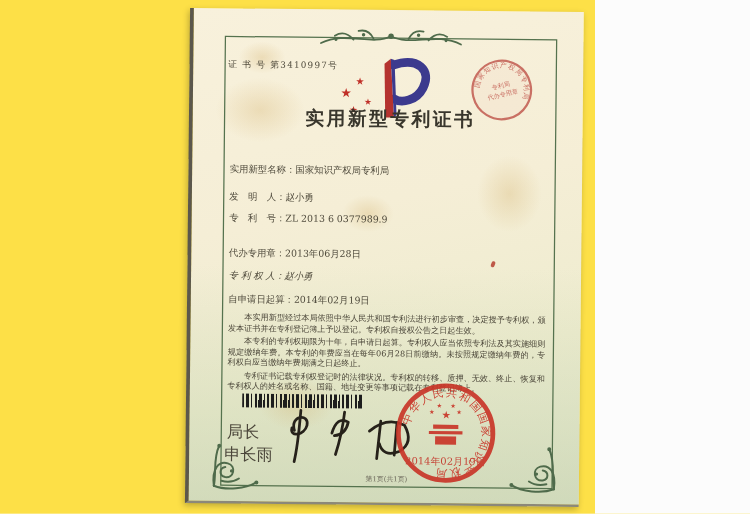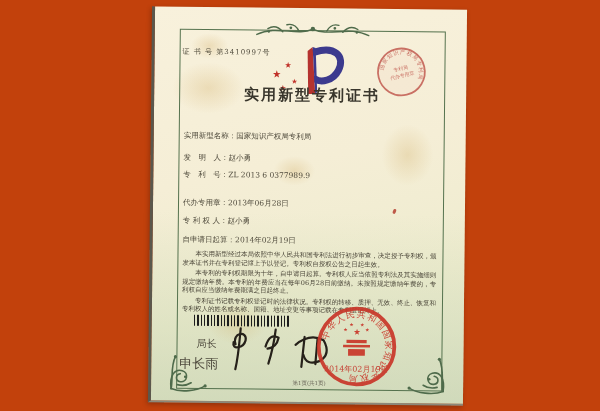--- a/index.html
+++ b/index.html
@@ -1,18 +1,18 @@
 <!DOCTYPE html>
 <html><head>
 <meta charset="utf-8">
 <style>
   html,body{margin:0;padding:0;}
   body{width:600px;height:411px;overflow:hidden;background:#fcfcfc;
        font-family:"DejaVu Serif","Liberation Serif",serif;}
-  .photo{position:relative;width:600px;height:411px;background:#c2410c;}
+  .photo{position:relative;width:476px;height:411px;background:#fde047;}
   .paper{position:absolute;left:150px;top:8px;width:312px;height:394px;
          background:linear-gradient(168deg,#f8f1dc 0%,#f5eed6 40%,#eeeccf 70%,#e3e7cd 100%);
          border-left:3px solid #5b574c;border-bottom:2px solid #8b887a;
          box-shadow:-1px 2px 5px rgba(0,0,0,.25);
          transform:rotate(.6deg);}
   .tint{position:absolute;left:0;top:0;right:0;bottom:0;
         background:linear-gradient(to bottom,rgba(205,216,182,0) 52%,rgba(198,212,176,.38) 82%,rgba(189,204,168,.5) 100%);}
   .spot{position:absolute;border-radius:50%;
         background:radial-gradient(ellipse at center,rgba(209,173,102,.30) 0%,rgba(209,173,102,0) 70%);}
   .frame{position:absolute;left:25px;top:22px;width:264px;height:358px;
@@ -21,29 +21,29 @@
   .logo{position:absolute;left:118px;top:34px;}
   .corner-stamp{position:absolute;left:220px;top:36px;transform:rotate(-14deg);opacity:.85;}
   .title{position:absolute;left:25px;top:78px;width:266px;margin:0;text-align:center;
          font-size:15px;font-weight:bold;letter-spacing:2px;color:#39362c;}
   .fields{position:absolute;left:30px;top:124px;width:250px;}
   .field-row{position:absolute;left:0;font-size:7.5px;color:#4f4a3c;white-space:nowrap;}
   .field-row:nth-child(1){top:0;}
   .field-row:nth-child(2){top:22px;font-family:Liberation Serif, serif;}
   .field-row:nth-child(3){top:39px;}
   .field-row:nth-child(4){top:67px;}
-  .field-row:nth-child(5){top:85px;}
+  .field-row:nth-child(5){top:85px;font-style:italic;}
   .field-row:nth-child(6){top:104px;}
   .paras{position:absolute;left:30px;top:243px;width:254px;}
   .para{margin:0 0 2px 0;font-size:6.5px;line-height:1.32;color:#4b4639;
         text-align:justify;text-indent:2em;}
   .barcode{position:absolute;left:42px;top:308px;width:96px;height:11px;
            background:repeating-linear-gradient(90deg,#1d1d1d 0 1.5px,transparent 1.5px 3px,
                       #1d1d1d 3px 5.5px,transparent 5.5px 7px,#1d1d1d 7px 8px,transparent 8px 10px);}
-  .sig-title{position:absolute;left:45px;top:330px;font-size:10px;color:#46413465;color:#4b463a;}
+  .sig-title{position:absolute;left:30px;top:330px;font-size:13px;color:#46413465;color:#4b463a;}
   .sig-name{position:absolute;left:28px;top:348px;font-size:13px;color:#4b463a;}
   .signature{position:absolute;left:70px;top:315px;}
   .seal{position:absolute;left:163px;top:296px;opacity:.92;}
   .footer{position:absolute;left:25px;top:372px;width:266px;text-align:center;
           font-size:5.5px;color:#6b675a;}
   .garland{position:absolute;left:98px;top:13px;}
   .corner-orn{position:absolute;}
   .corner-orn.bl{left:14px;top:340px;}
   .corner-orn.br{left:246px;top:340px;transform:scaleX(-1);}
   .ink-speck{position:absolute;left:240px;top:200px;width:3px;height:5px;border-radius:2px;

